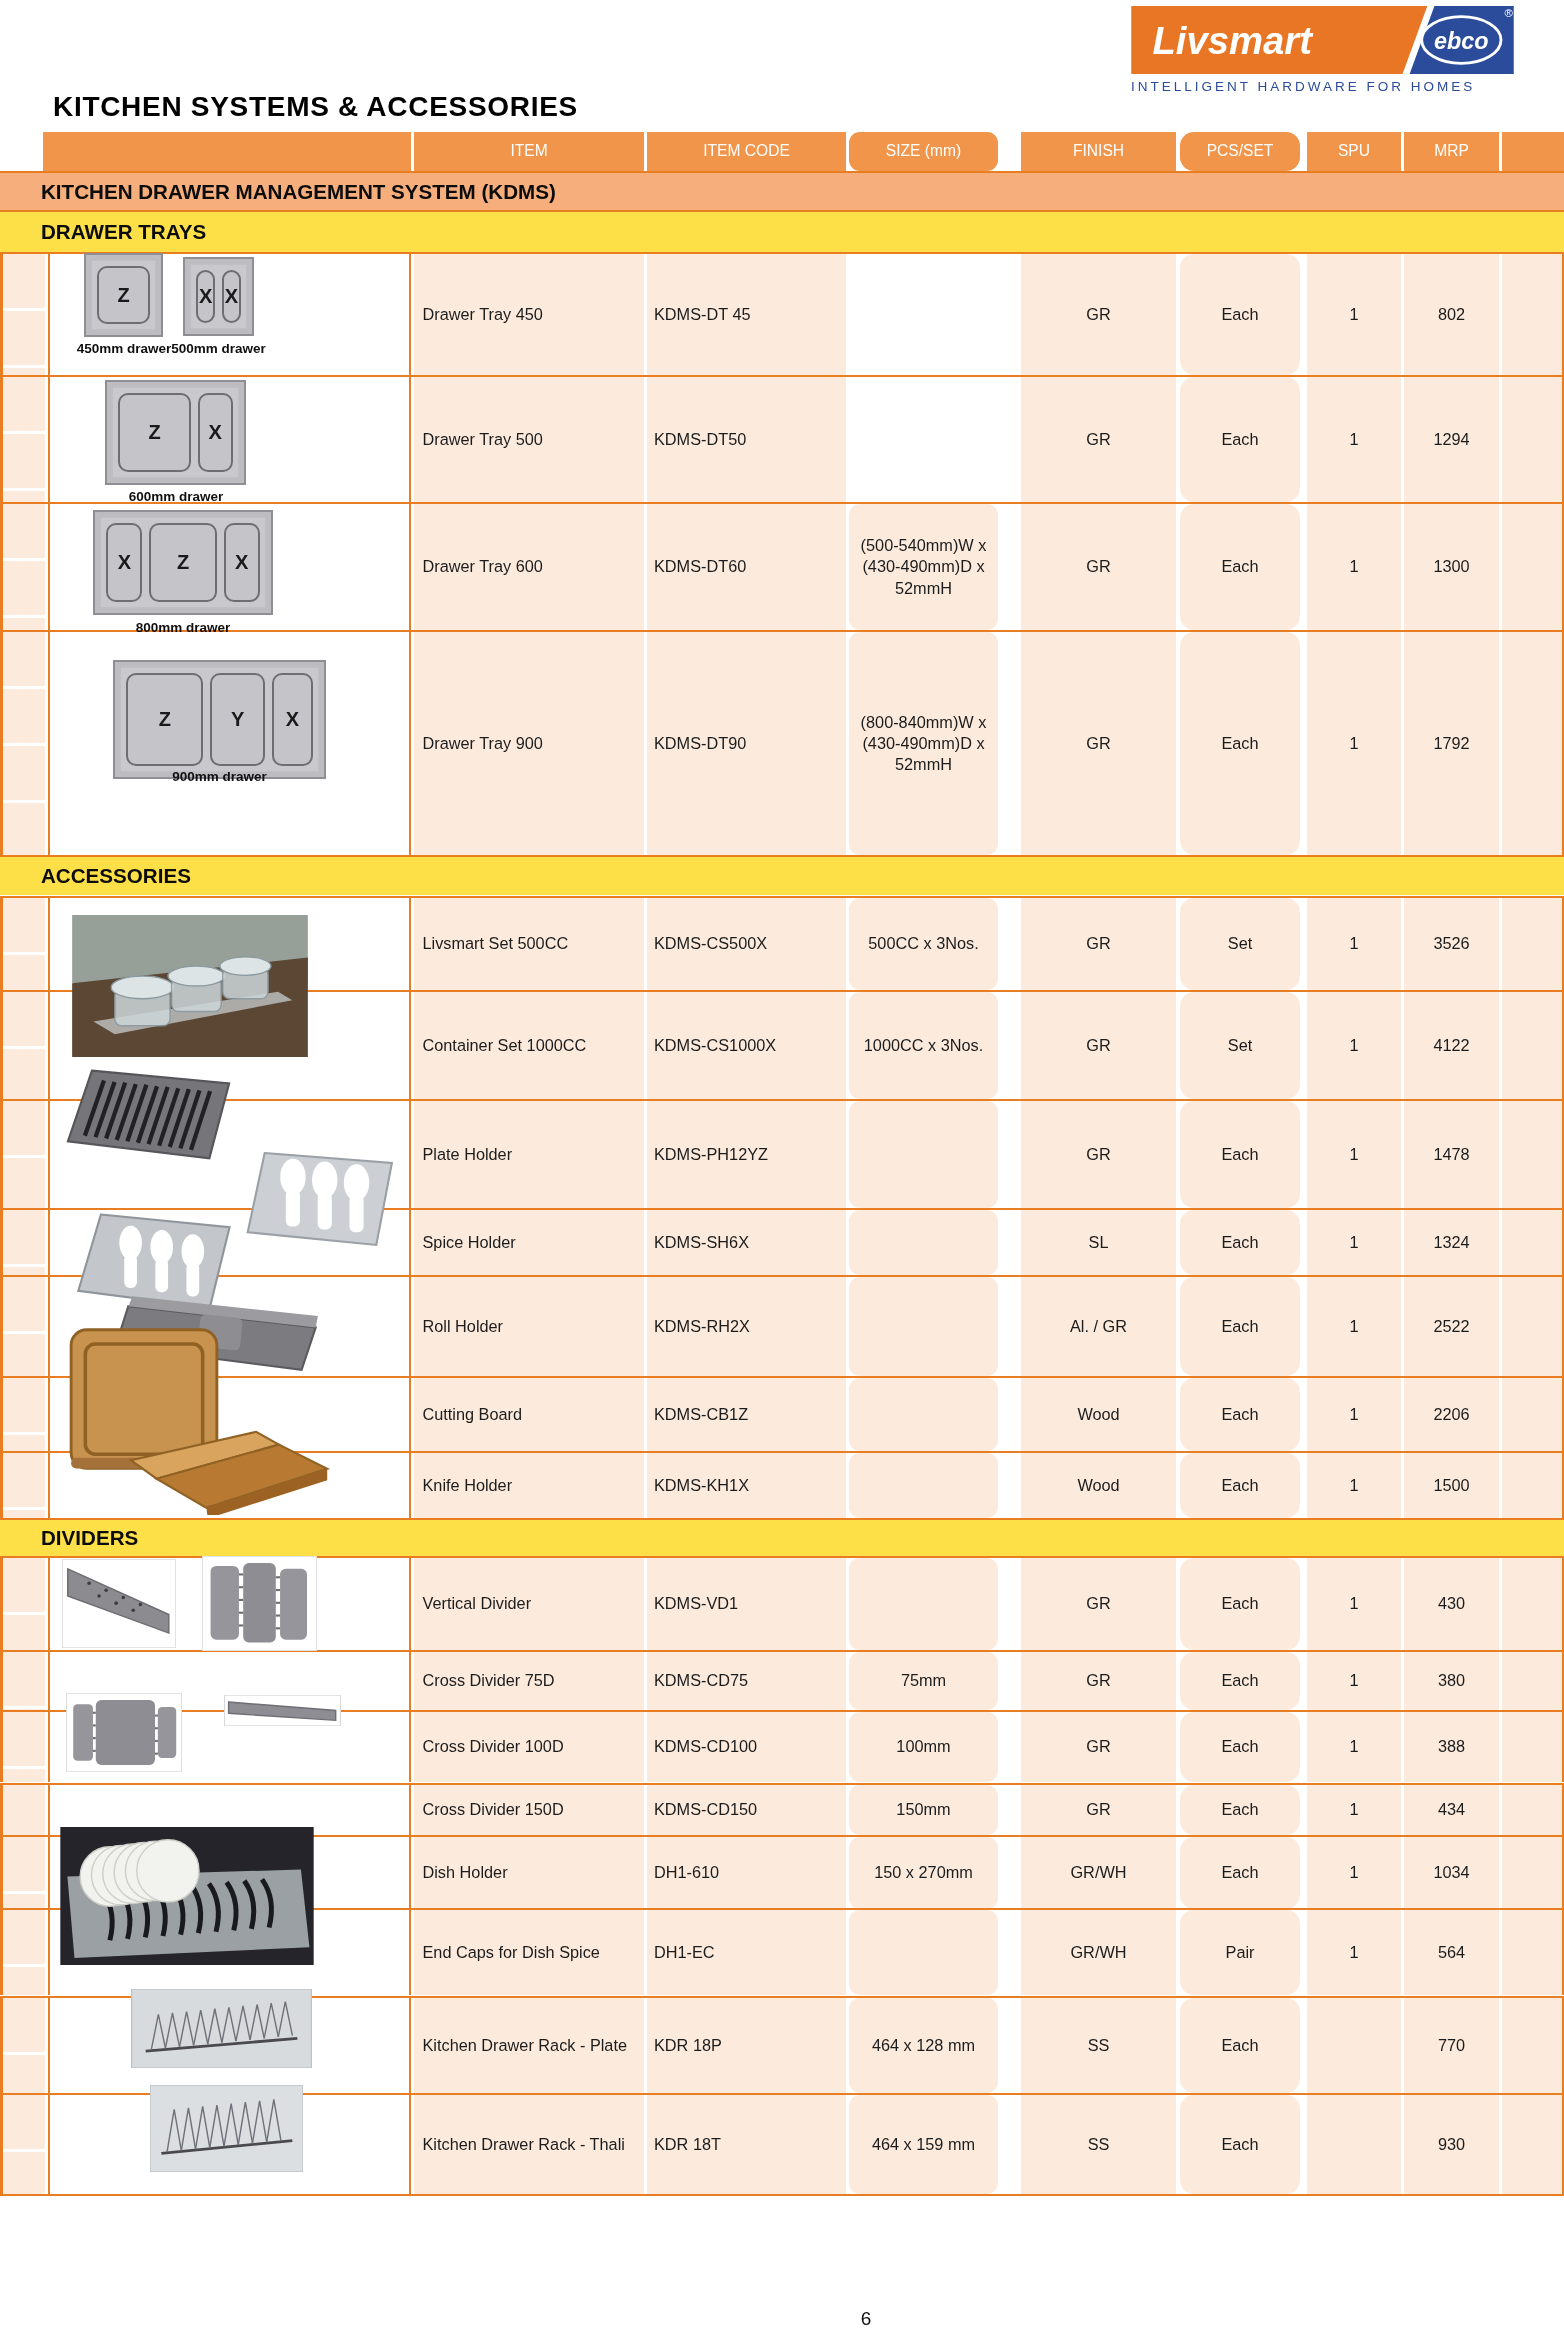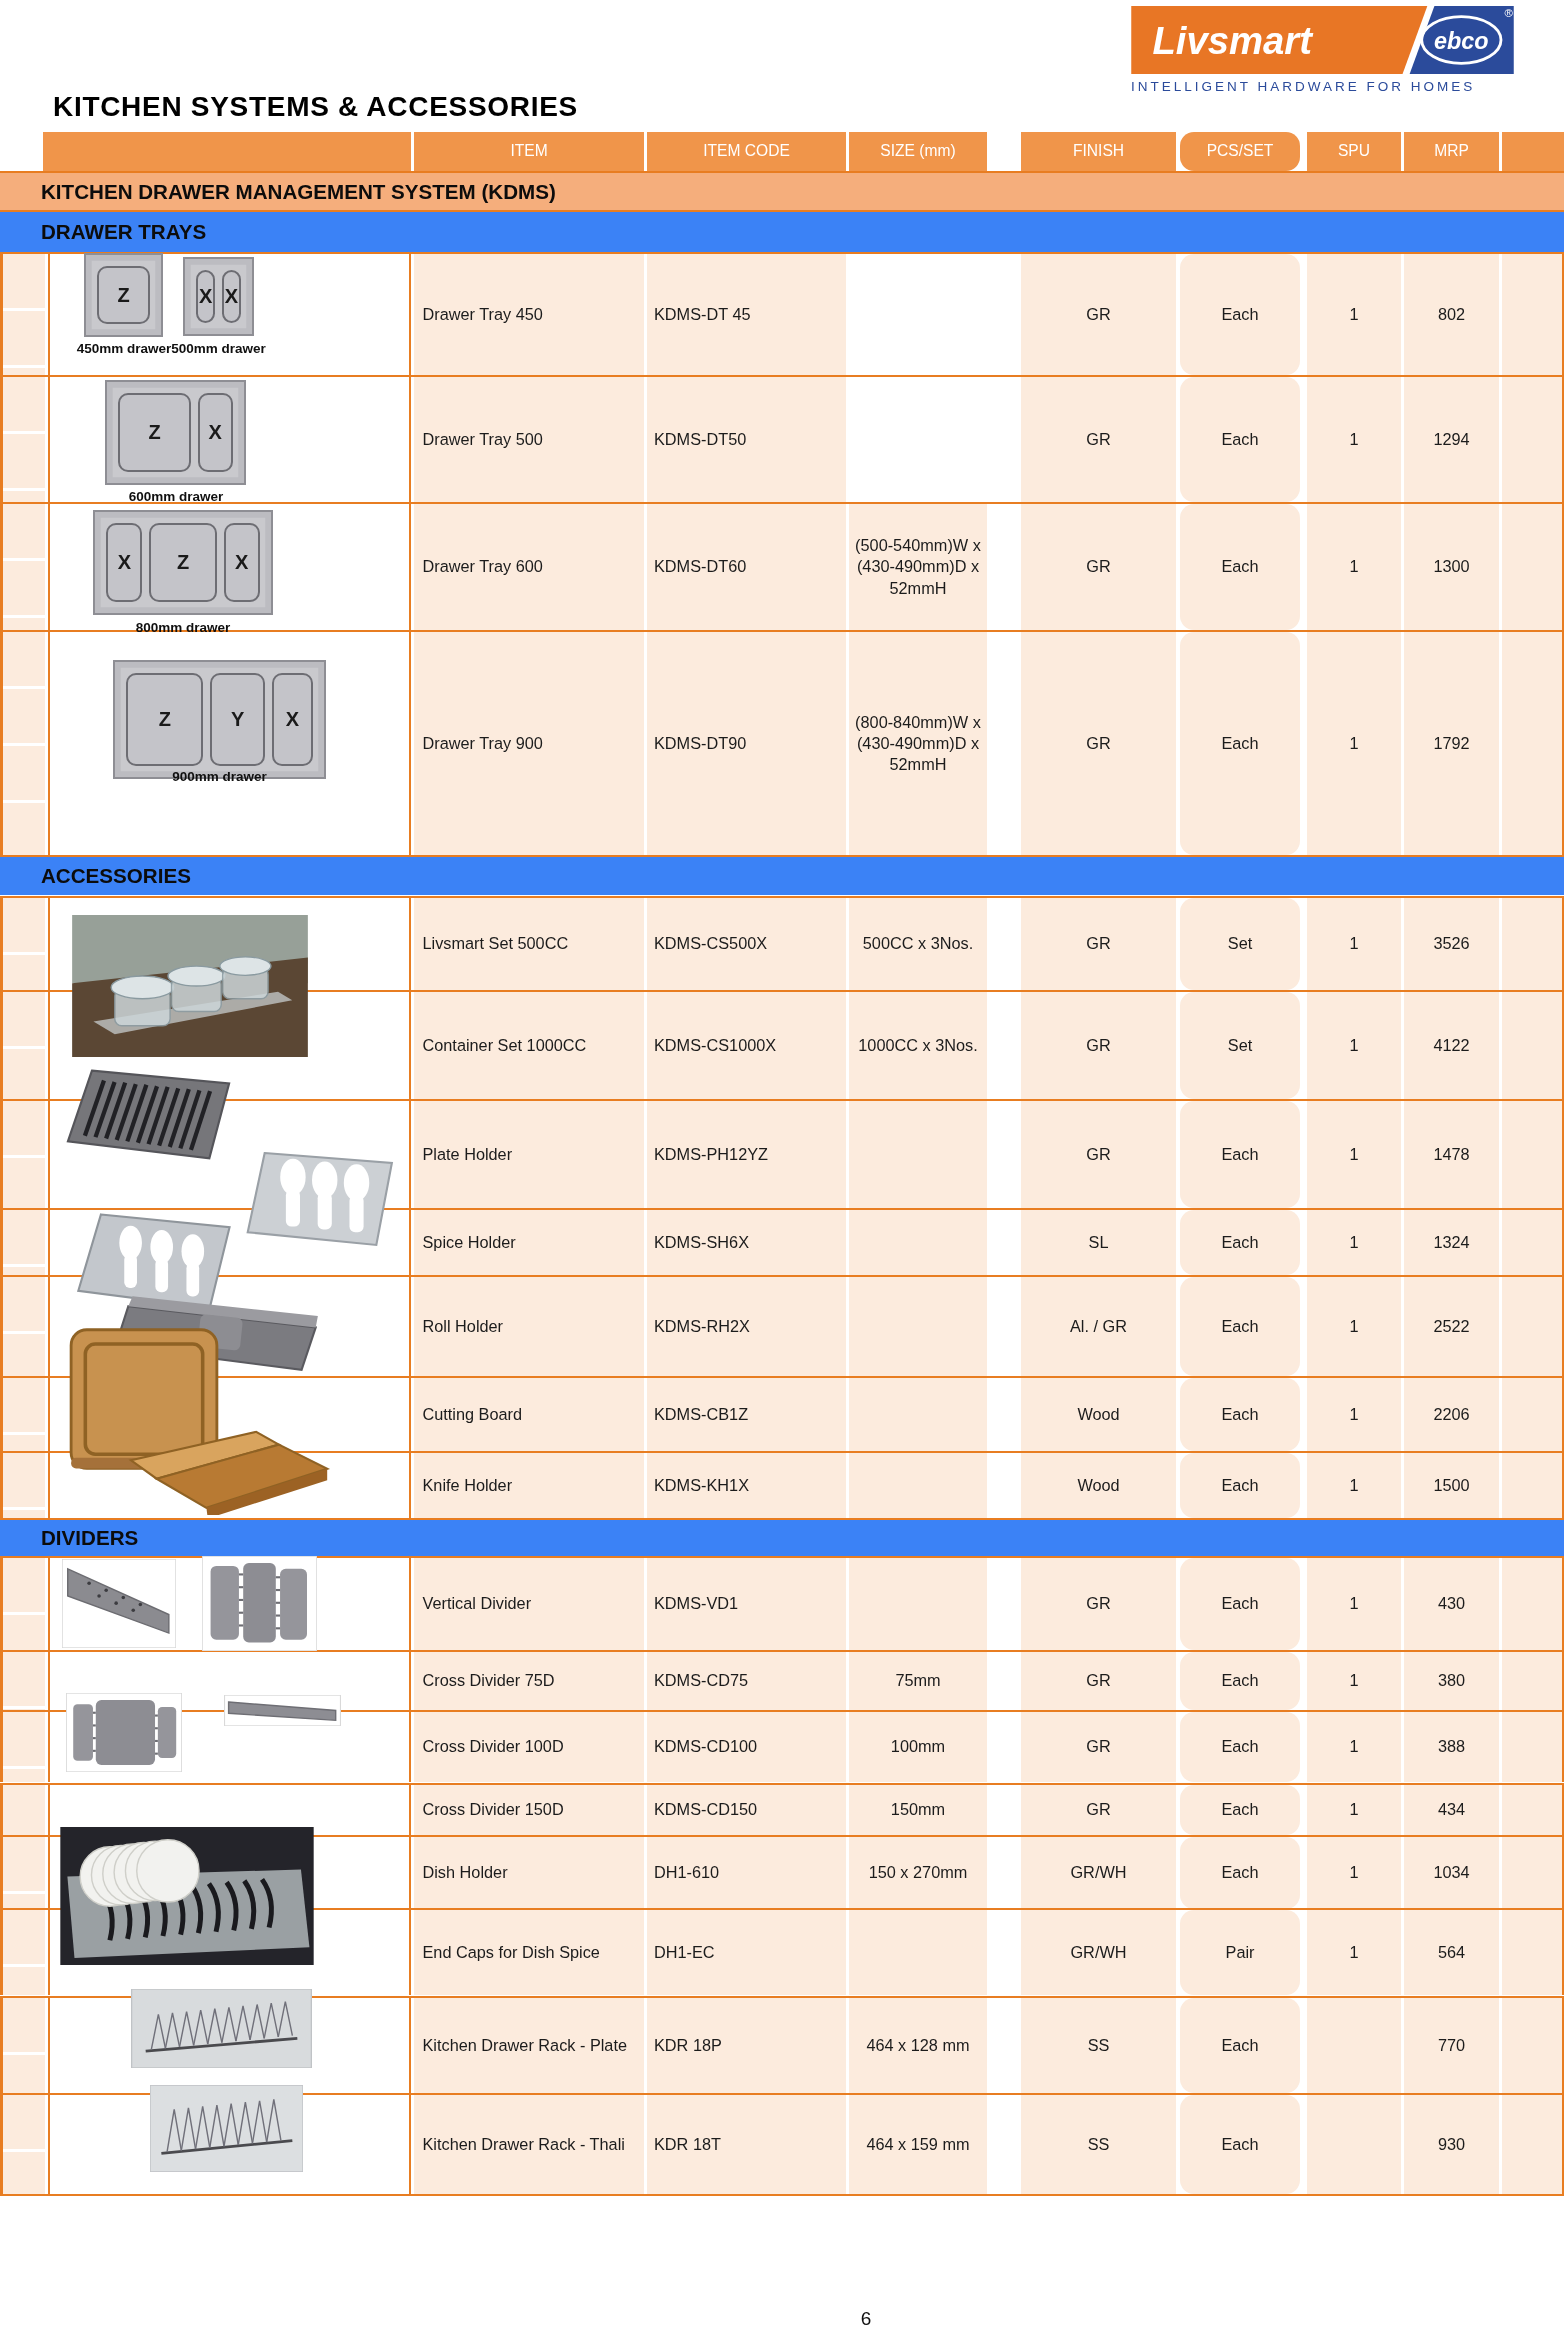--- a/index.html
+++ b/index.html
@@ -8,29 +8,29 @@
   
   .title{position:absolute;left:53px;top:91px;font-size:28px;font-weight:bold;letter-spacing:0.7px;color:#000;}
   .logo{position:absolute;left:1131px;top:5.7px;width:383px;}
   .tagline{margin-top:5.7px;color:#2b4b9b;font-size:13.5px;letter-spacing:3px;white-space:nowrap;}
   .pageno{position:absolute;left:841px;top:2308px;width:50px;text-align:center;font-size:19px;color:#111;}
 
   
   .table{position:absolute;left:0;top:132px;width:1565px;height:2062px;border-bottom:2.8px solid #e87d21;}
   .thead,.row,.band{position:absolute;left:0;width:1565px;box-sizing:border-box;}
   .row{border-top:2.1px solid #e87d21;}
-  .band{border-top:2.1px solid #e87d21;background:#3b82f6;display:flex;align-items:center;padding-left:41px;font-size:20.6px;font-weight:bold;color:#0c0c0c;}
+  .band{border-top:2.1px solid #e87d21;background:#fde047;display:flex;align-items:center;padding-left:41px;font-size:20.6px;font-weight:bold;color:#0c0c0c;}
   .band.main{background:#f5ae7c;}
 
   .cell{position:absolute;top:0;bottom:0;box-sizing:border-box;display:flex;align-items:center;justify-content:center;background:#fcebdd;color:#1c1c1c;font-size:16.3px;line-height:1.3;text-align:center;}
   .c-sr{left:0;width:45px;border-left:3.5px solid #e87d21;background:repeating-linear-gradient(180deg,#fcebdd 0 54px,#ffffff 54px 57px);}
   .c-img{left:48px;width:363px;background:#fff;border-left:2.8px solid #e87d21;border-right:2.8px solid #e87d21;}
   .c-item{left:414px;width:230px;justify-content:flex-start;text-align:left;padding-left:8.5px;}
   .c-code{left:647px;width:199px;justify-content:flex-start;text-align:left;padding-left:7px;}
-  .c-size{left:849px;width:138px;padding:0 4.3px;}
+  .c-size{left:849px;width:149px;padding:0 4.3px;border-radius:11px;}
   .c-finish{left:1021px;width:155px;}
   .c-pcs{left:1180px;width:120px;border-radius:14px;}
   .c-spu{left:1307px;width:94px;}
   .c-mrp{left:1404px;width:95px;}
   .c-extra{left:1502px;width:63px;border-right:3.5px solid #e87d21;}
 
   .thead .cell{background:#f0954a;color:#fff;font-size:15.6px;justify-content:center;text-align:center;padding:0;border:none;}
   .thead .c-sr{font-size:12px;line-height:1.1;padding:0 2.8px;margin-left:43px;}
 
   

